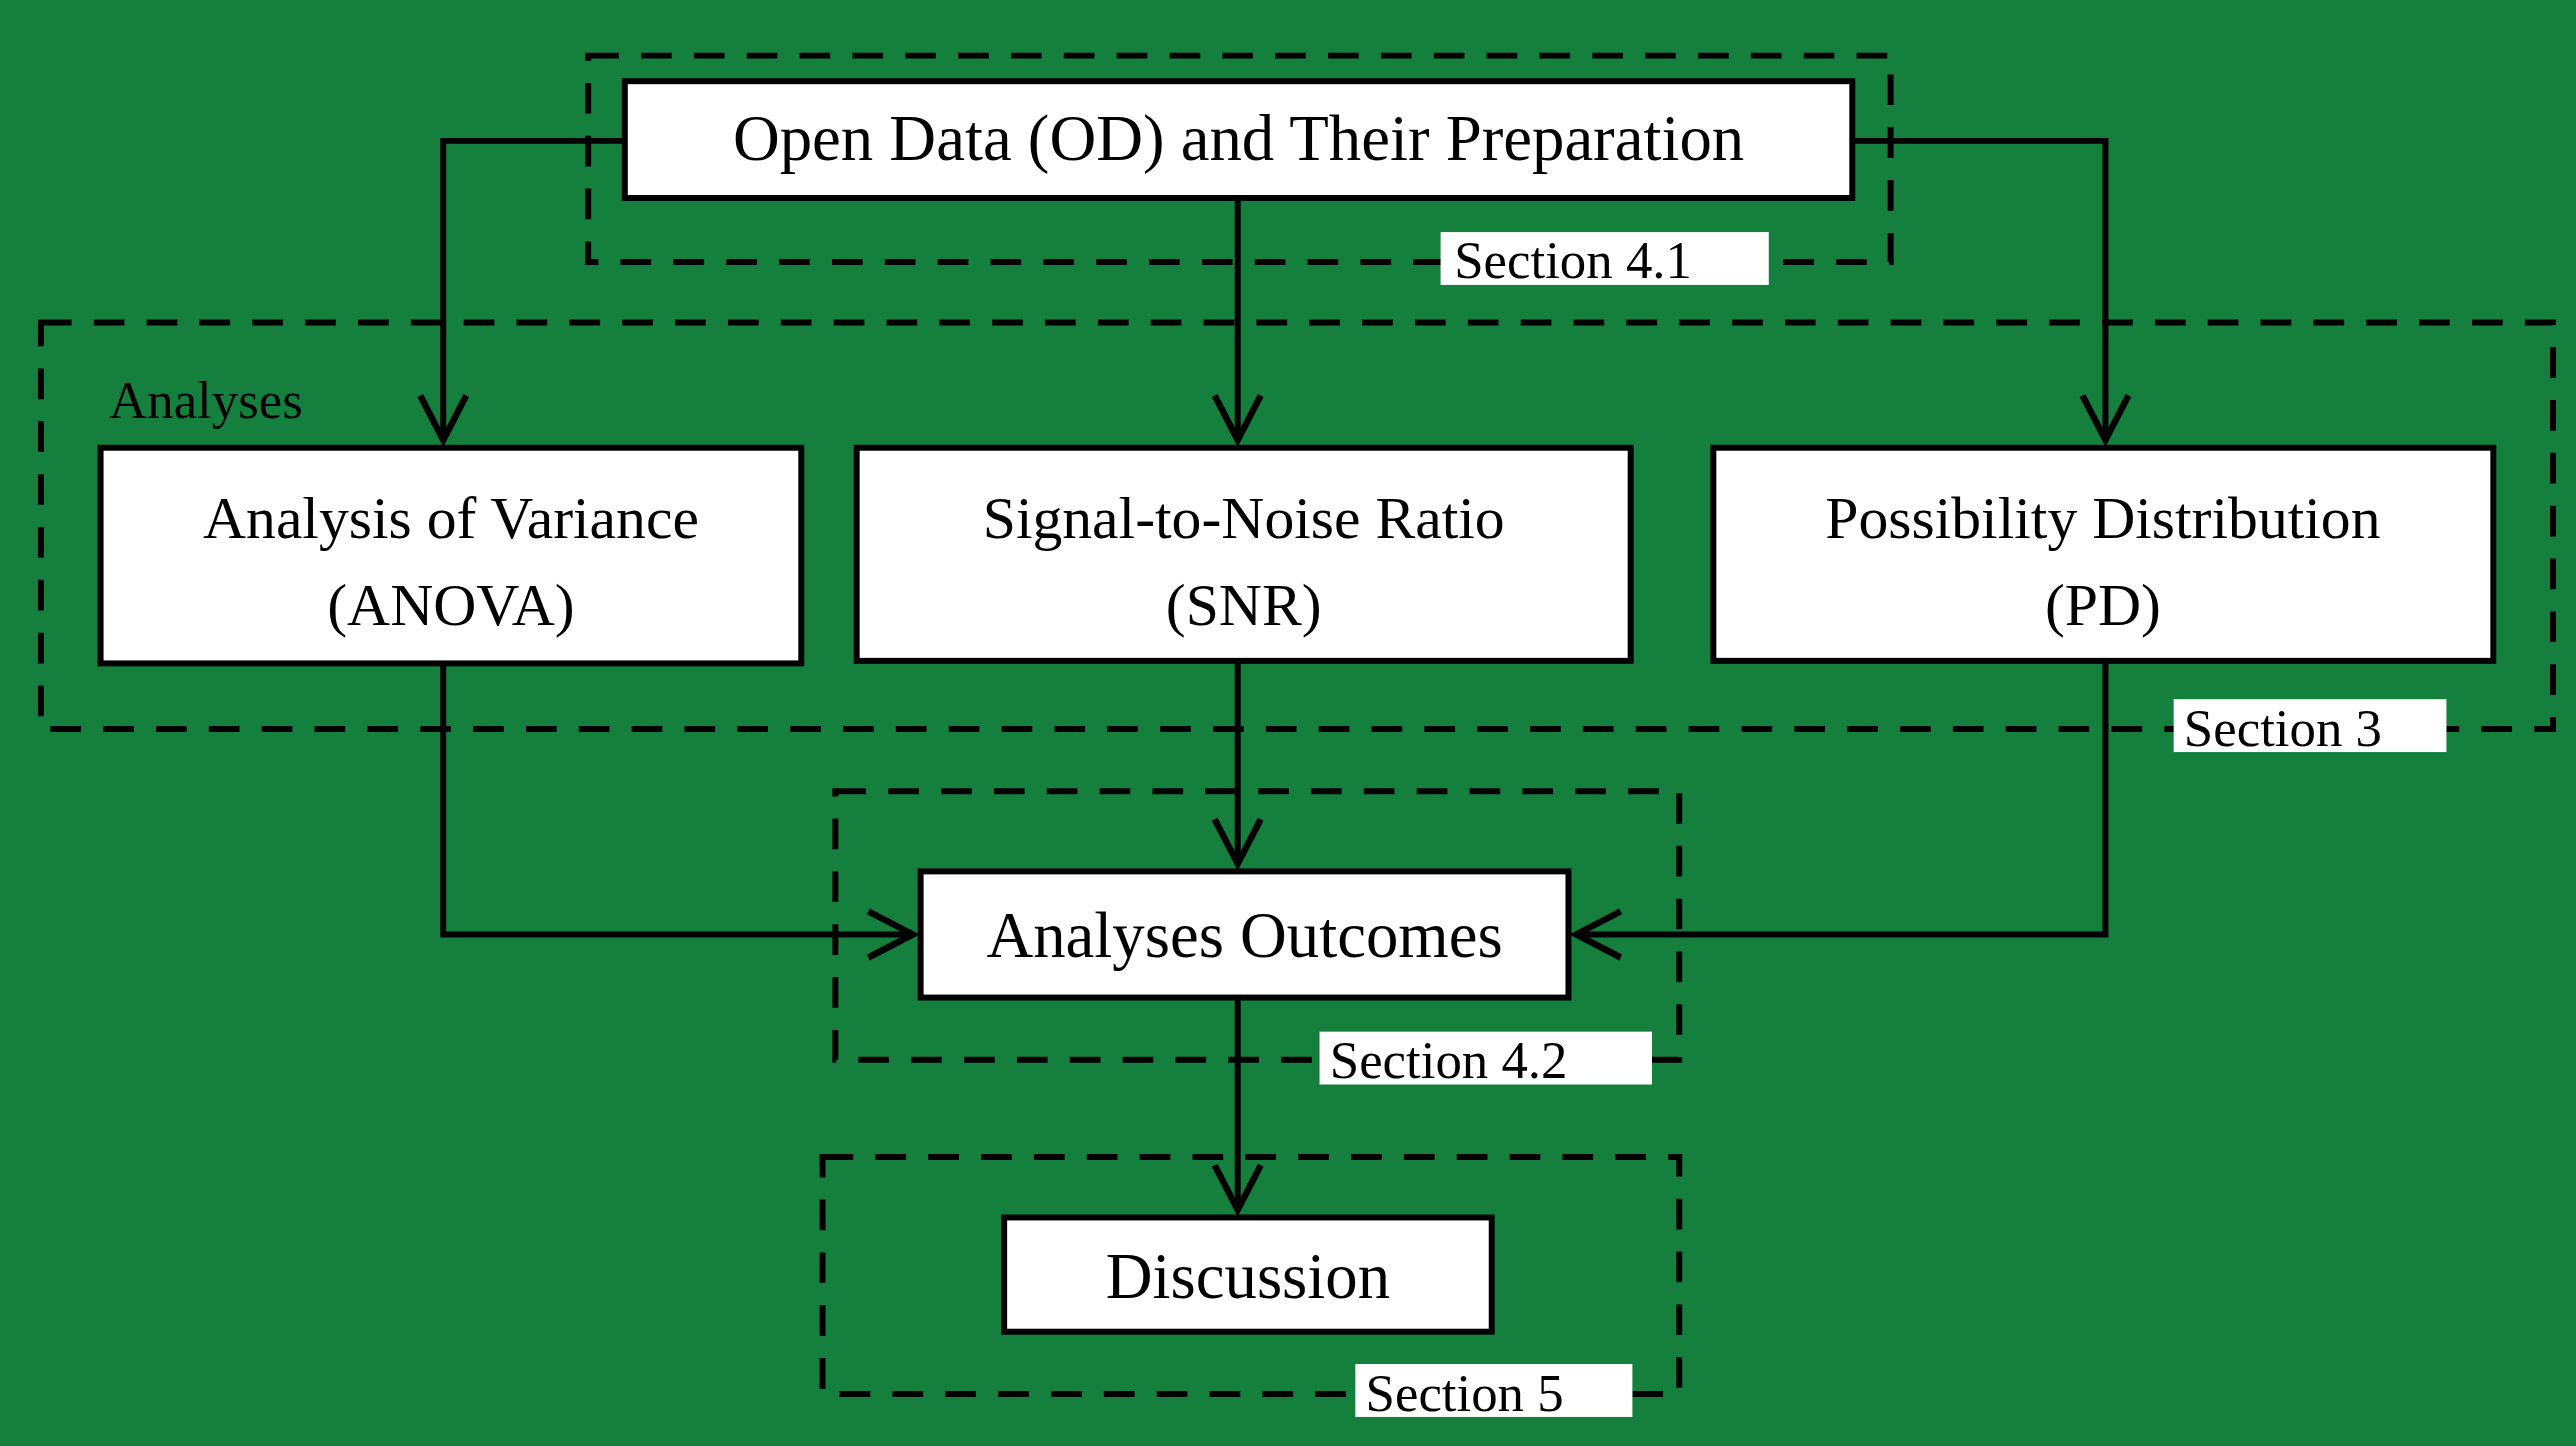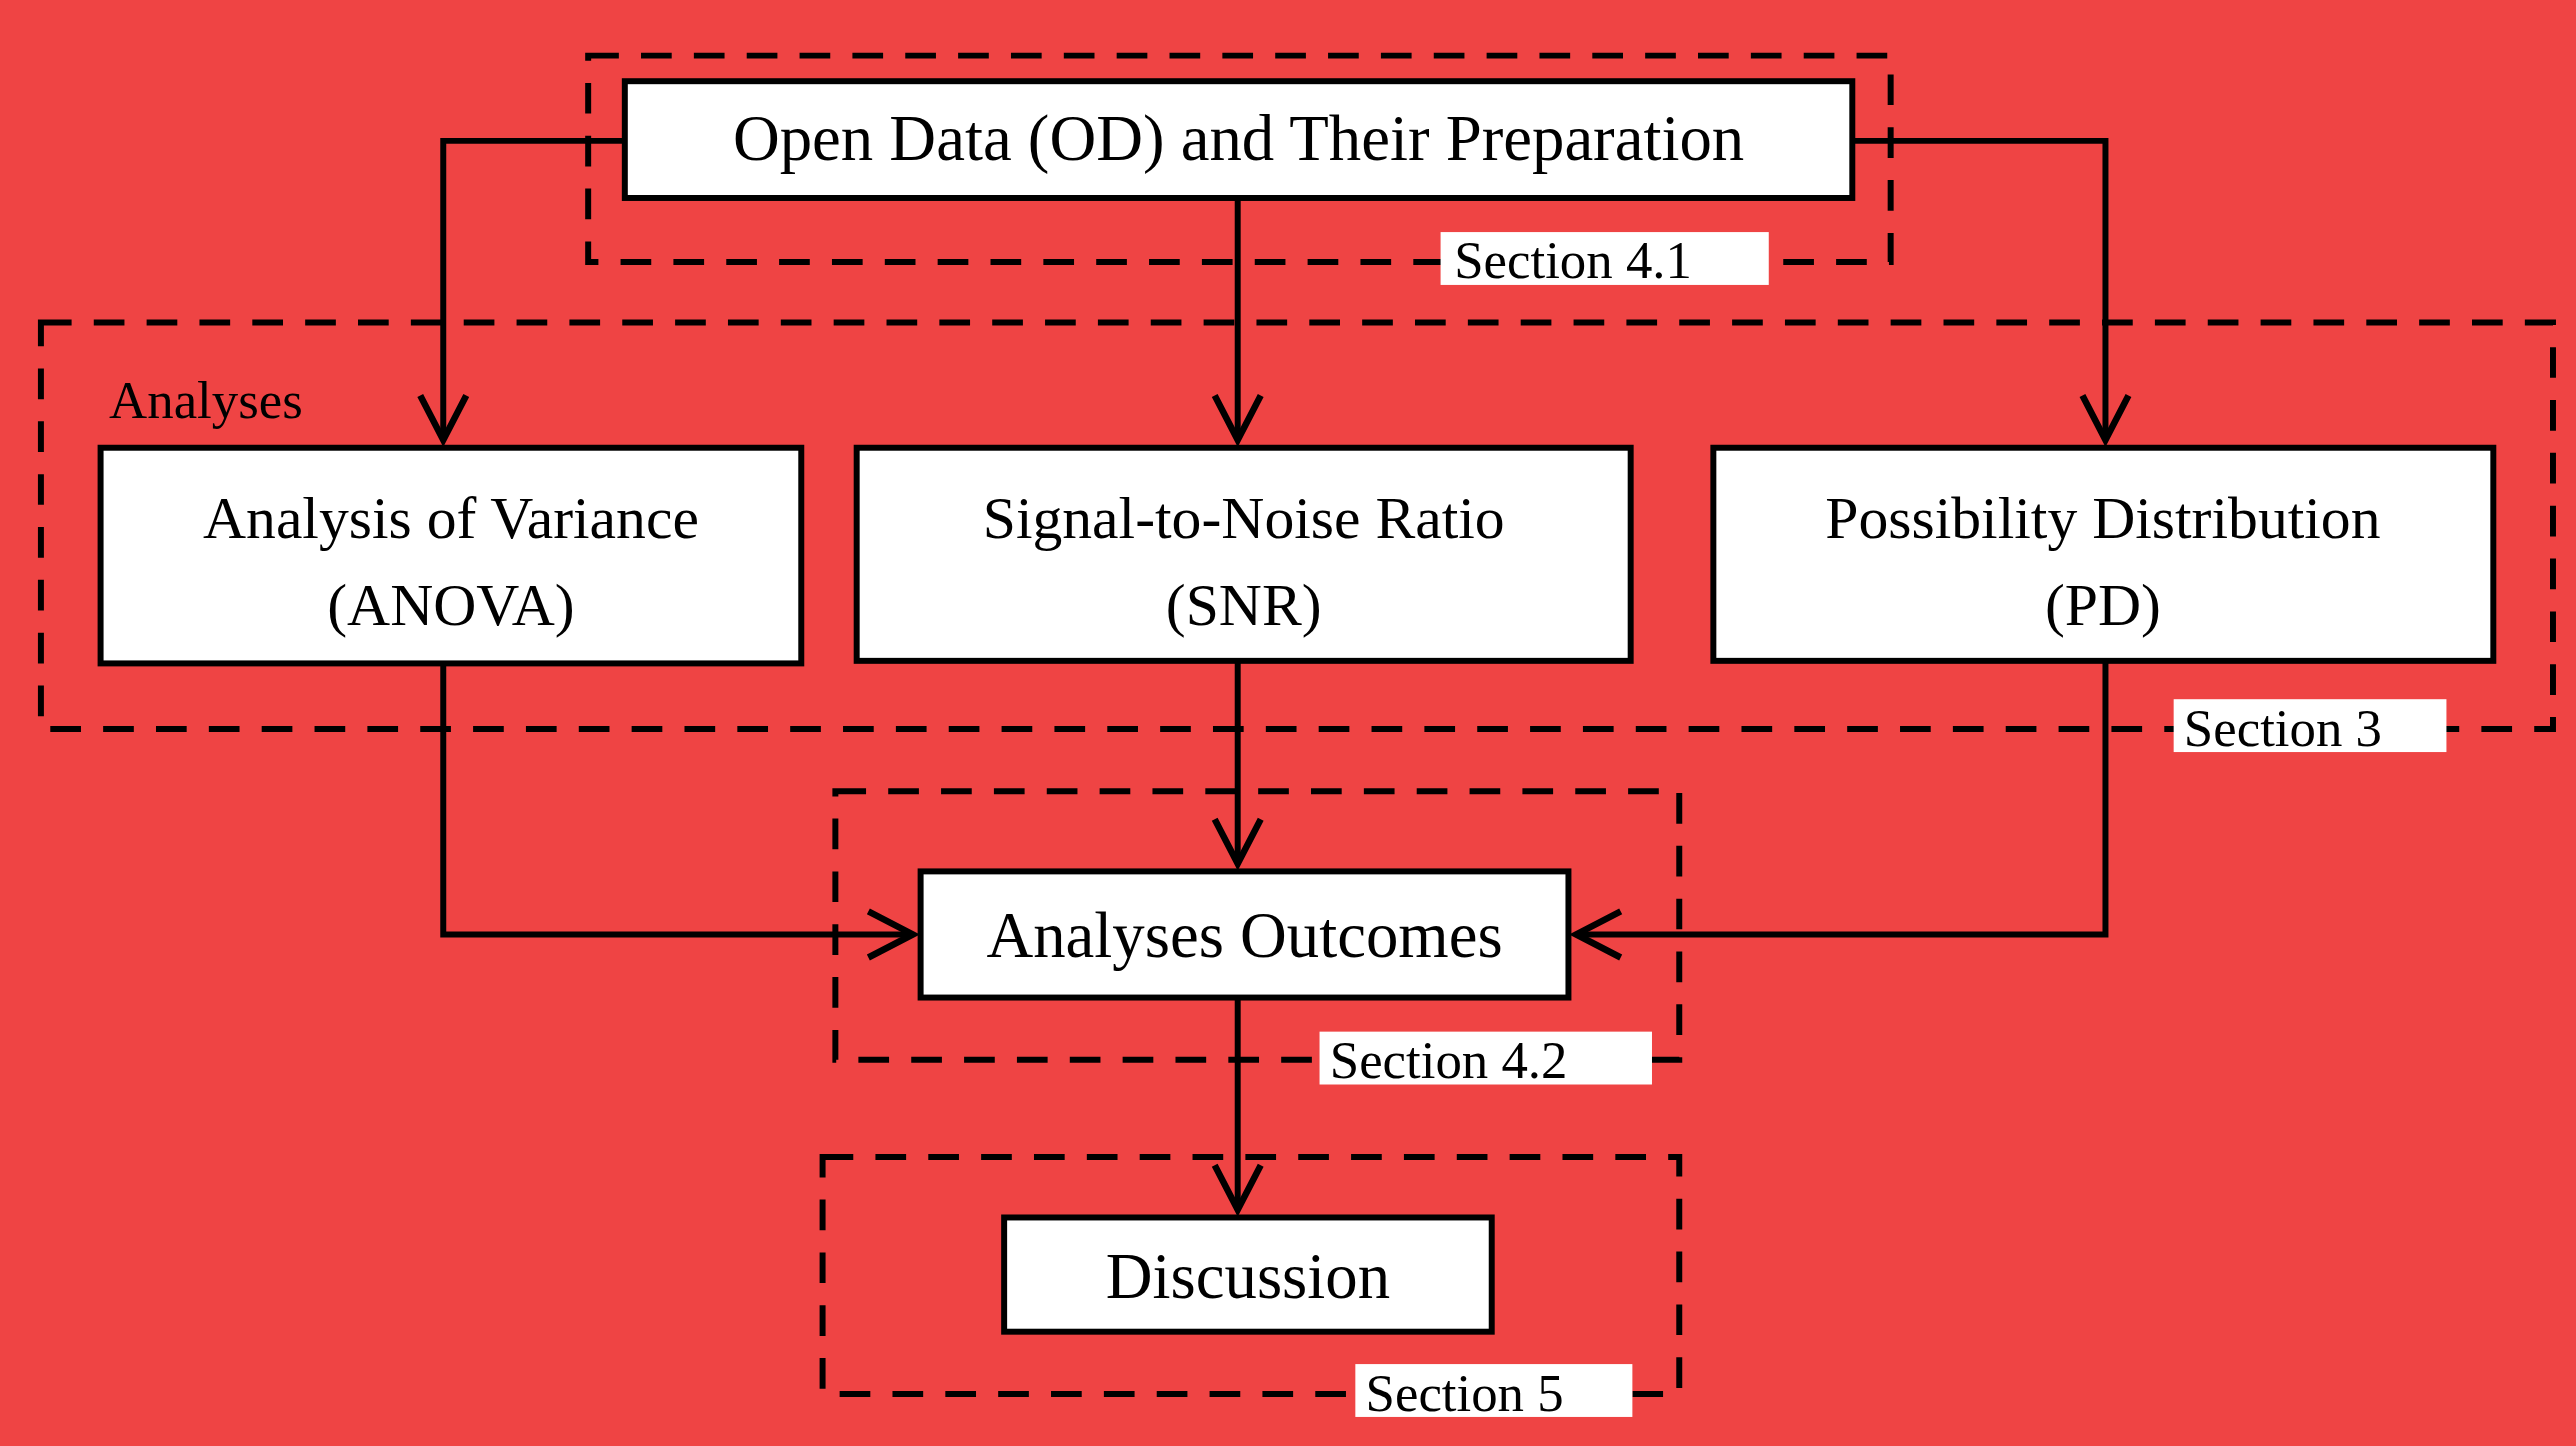--- a/index.html
+++ b/index.html
@@ -1,18 +1,18 @@
 <!DOCTYPE html>
 <html style="font-size:13.6px"><head>
 <meta charset="utf-8">
 <style>
   html,body{margin:0;padding:0;background:#ffffff;}
   body{width:2576px;height:1447px;overflow:hidden;
        font-family:"Liberation Serif","DejaVu Serif",serif;}
-  #stage{position:relative;width:2576px;height:1447px;background:#ef4444;text-align:center;}
+  #stage{position:relative;width:2576px;height:1447px;background:#15803d;text-align:center;}
   svg#flow{position:absolute;left:0;top:0;width:2576px;height:1447px;display:block;}
   .solid-rect{fill:#ffffff;stroke:#000000;stroke-width:7;}
   .dash-rect{fill:none;stroke:#000000;stroke-width:7;stroke-dasharray:36 26;}
   .conn{stroke:#000000;stroke-width:7;fill:none;stroke-linecap:butt;}
   .nodetext{font-family:"Liberation Serif","DejaVu Serif",serif;
             fill:#000000;text-anchor:middle;font-size:70px;}
   .nodetext.big{font-size:76px;}
   .sectlabel{font-family:"Liberation Serif","DejaVu Serif",serif;
              fill:#000000;font-size:62px;}
   .grouplabel{font-family:"Liberation Serif","DejaVu Serif",serif;

